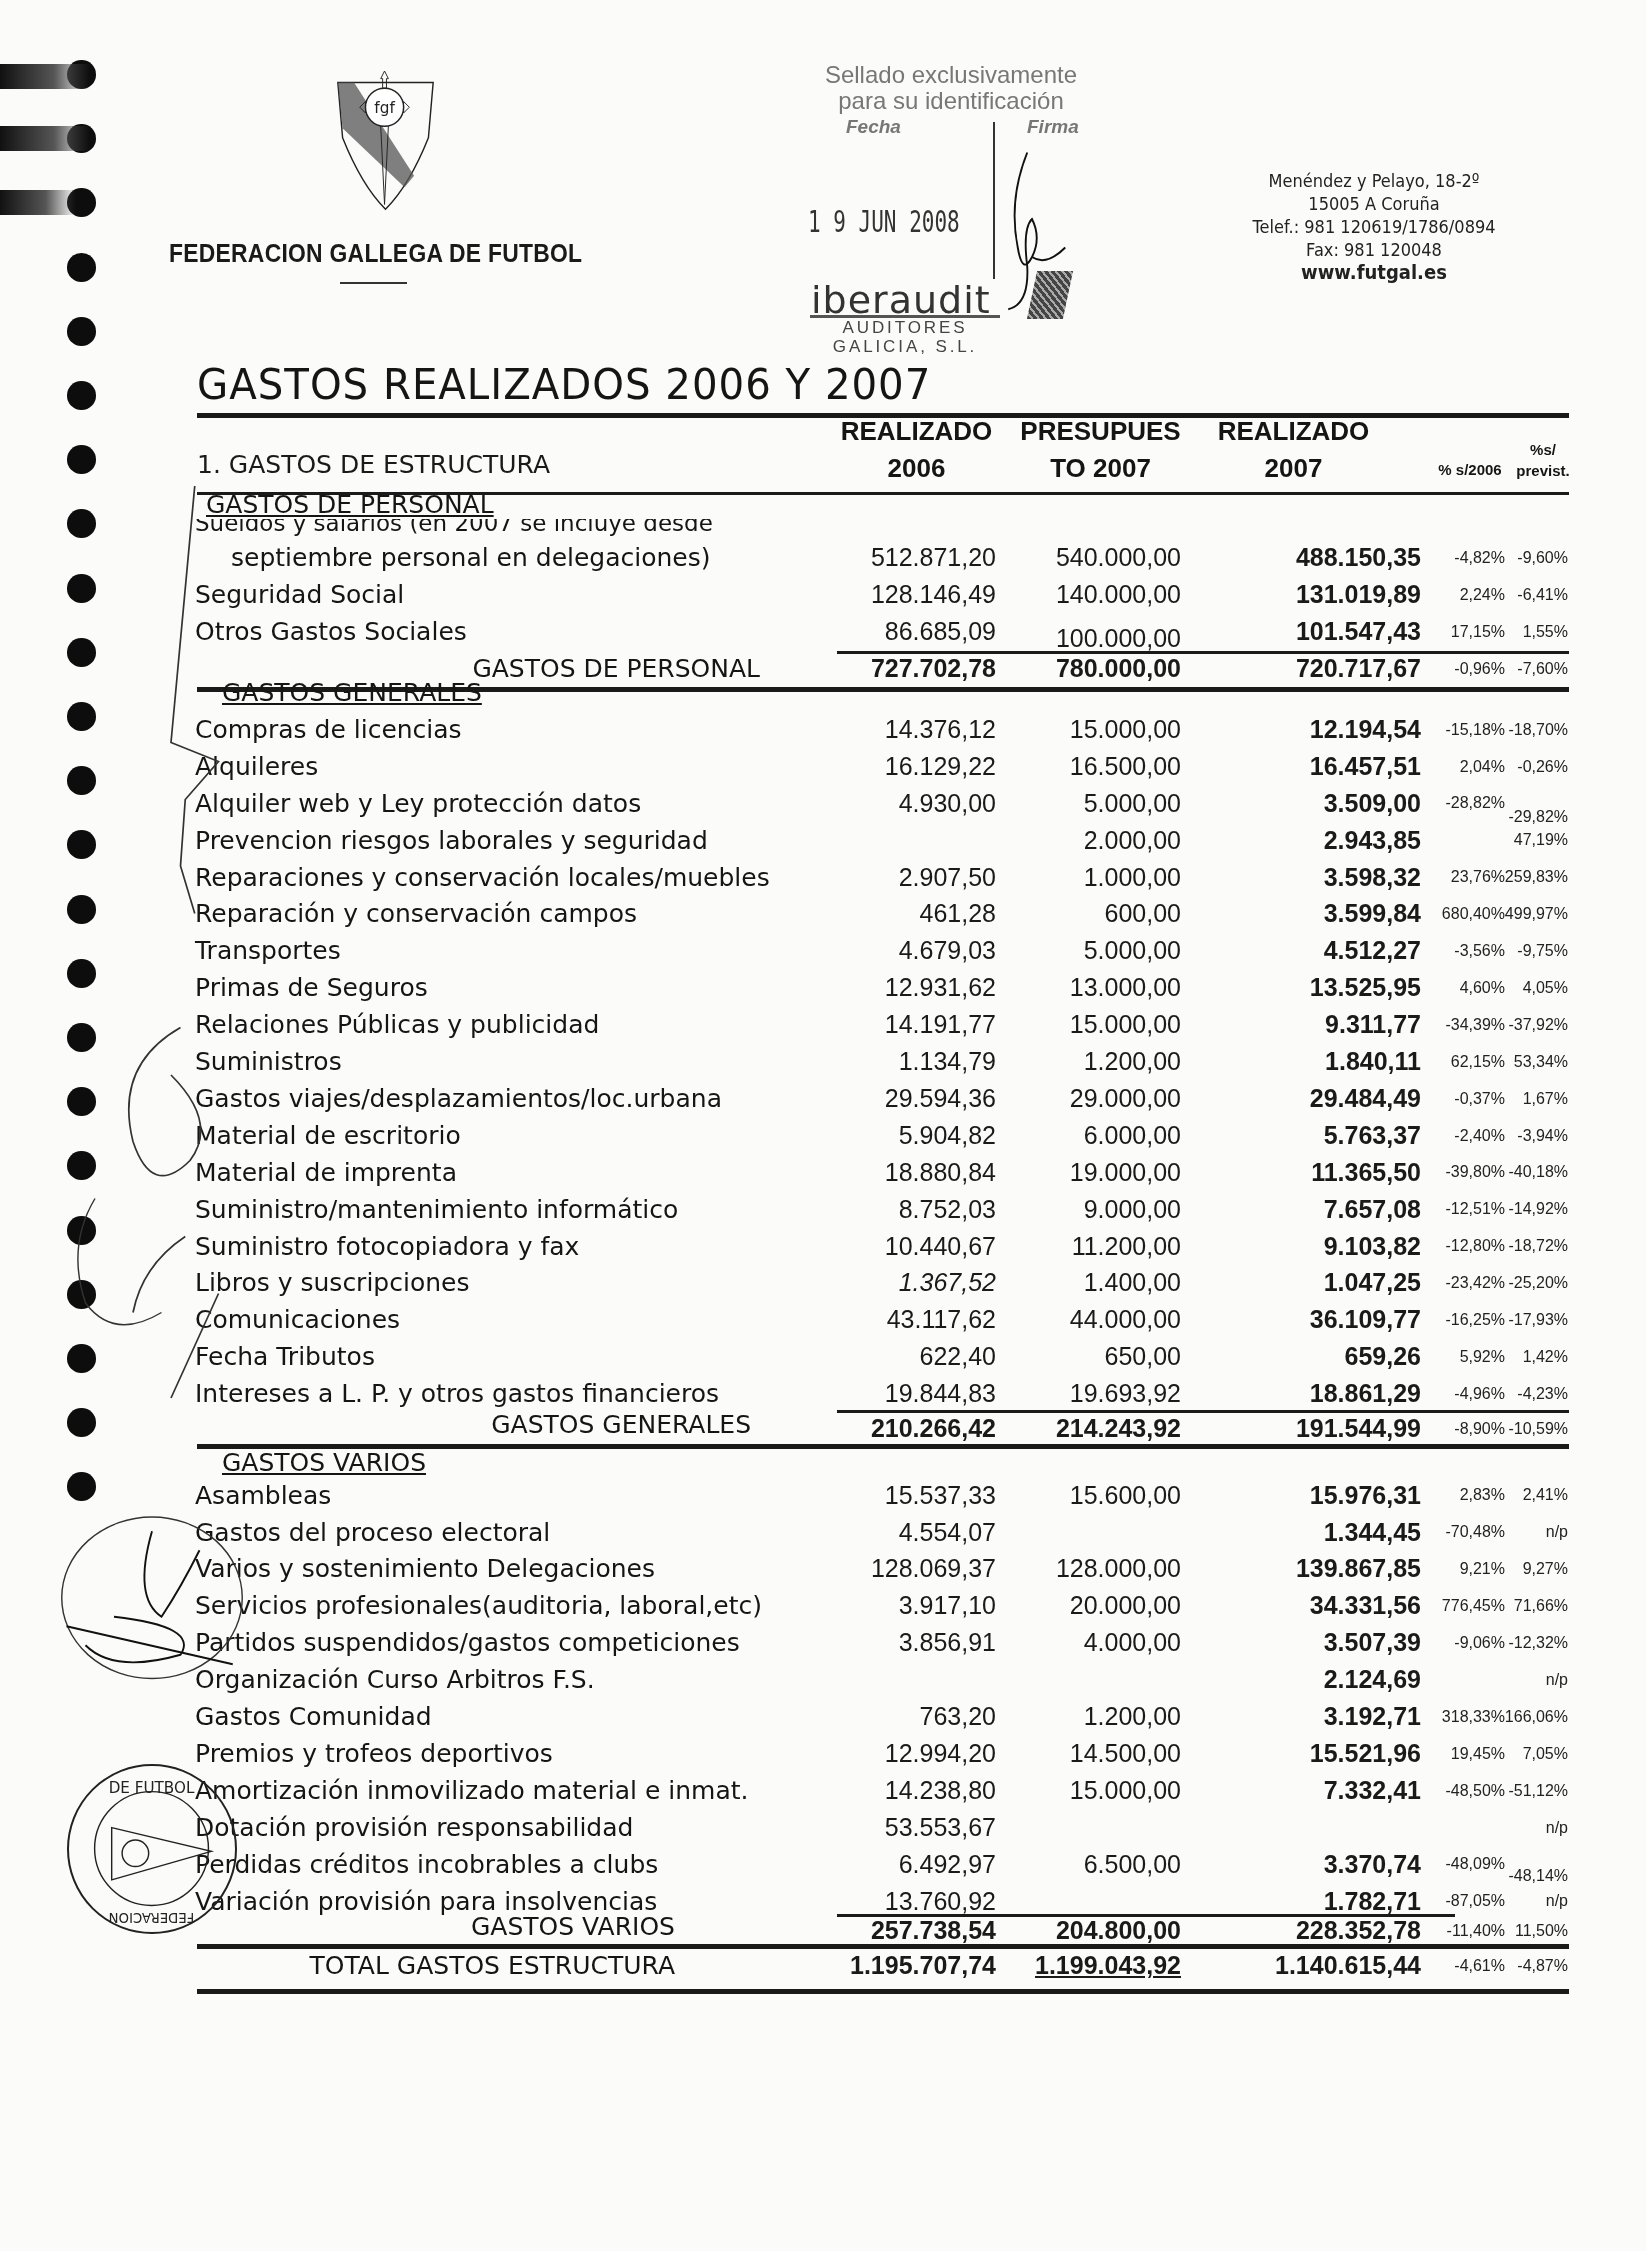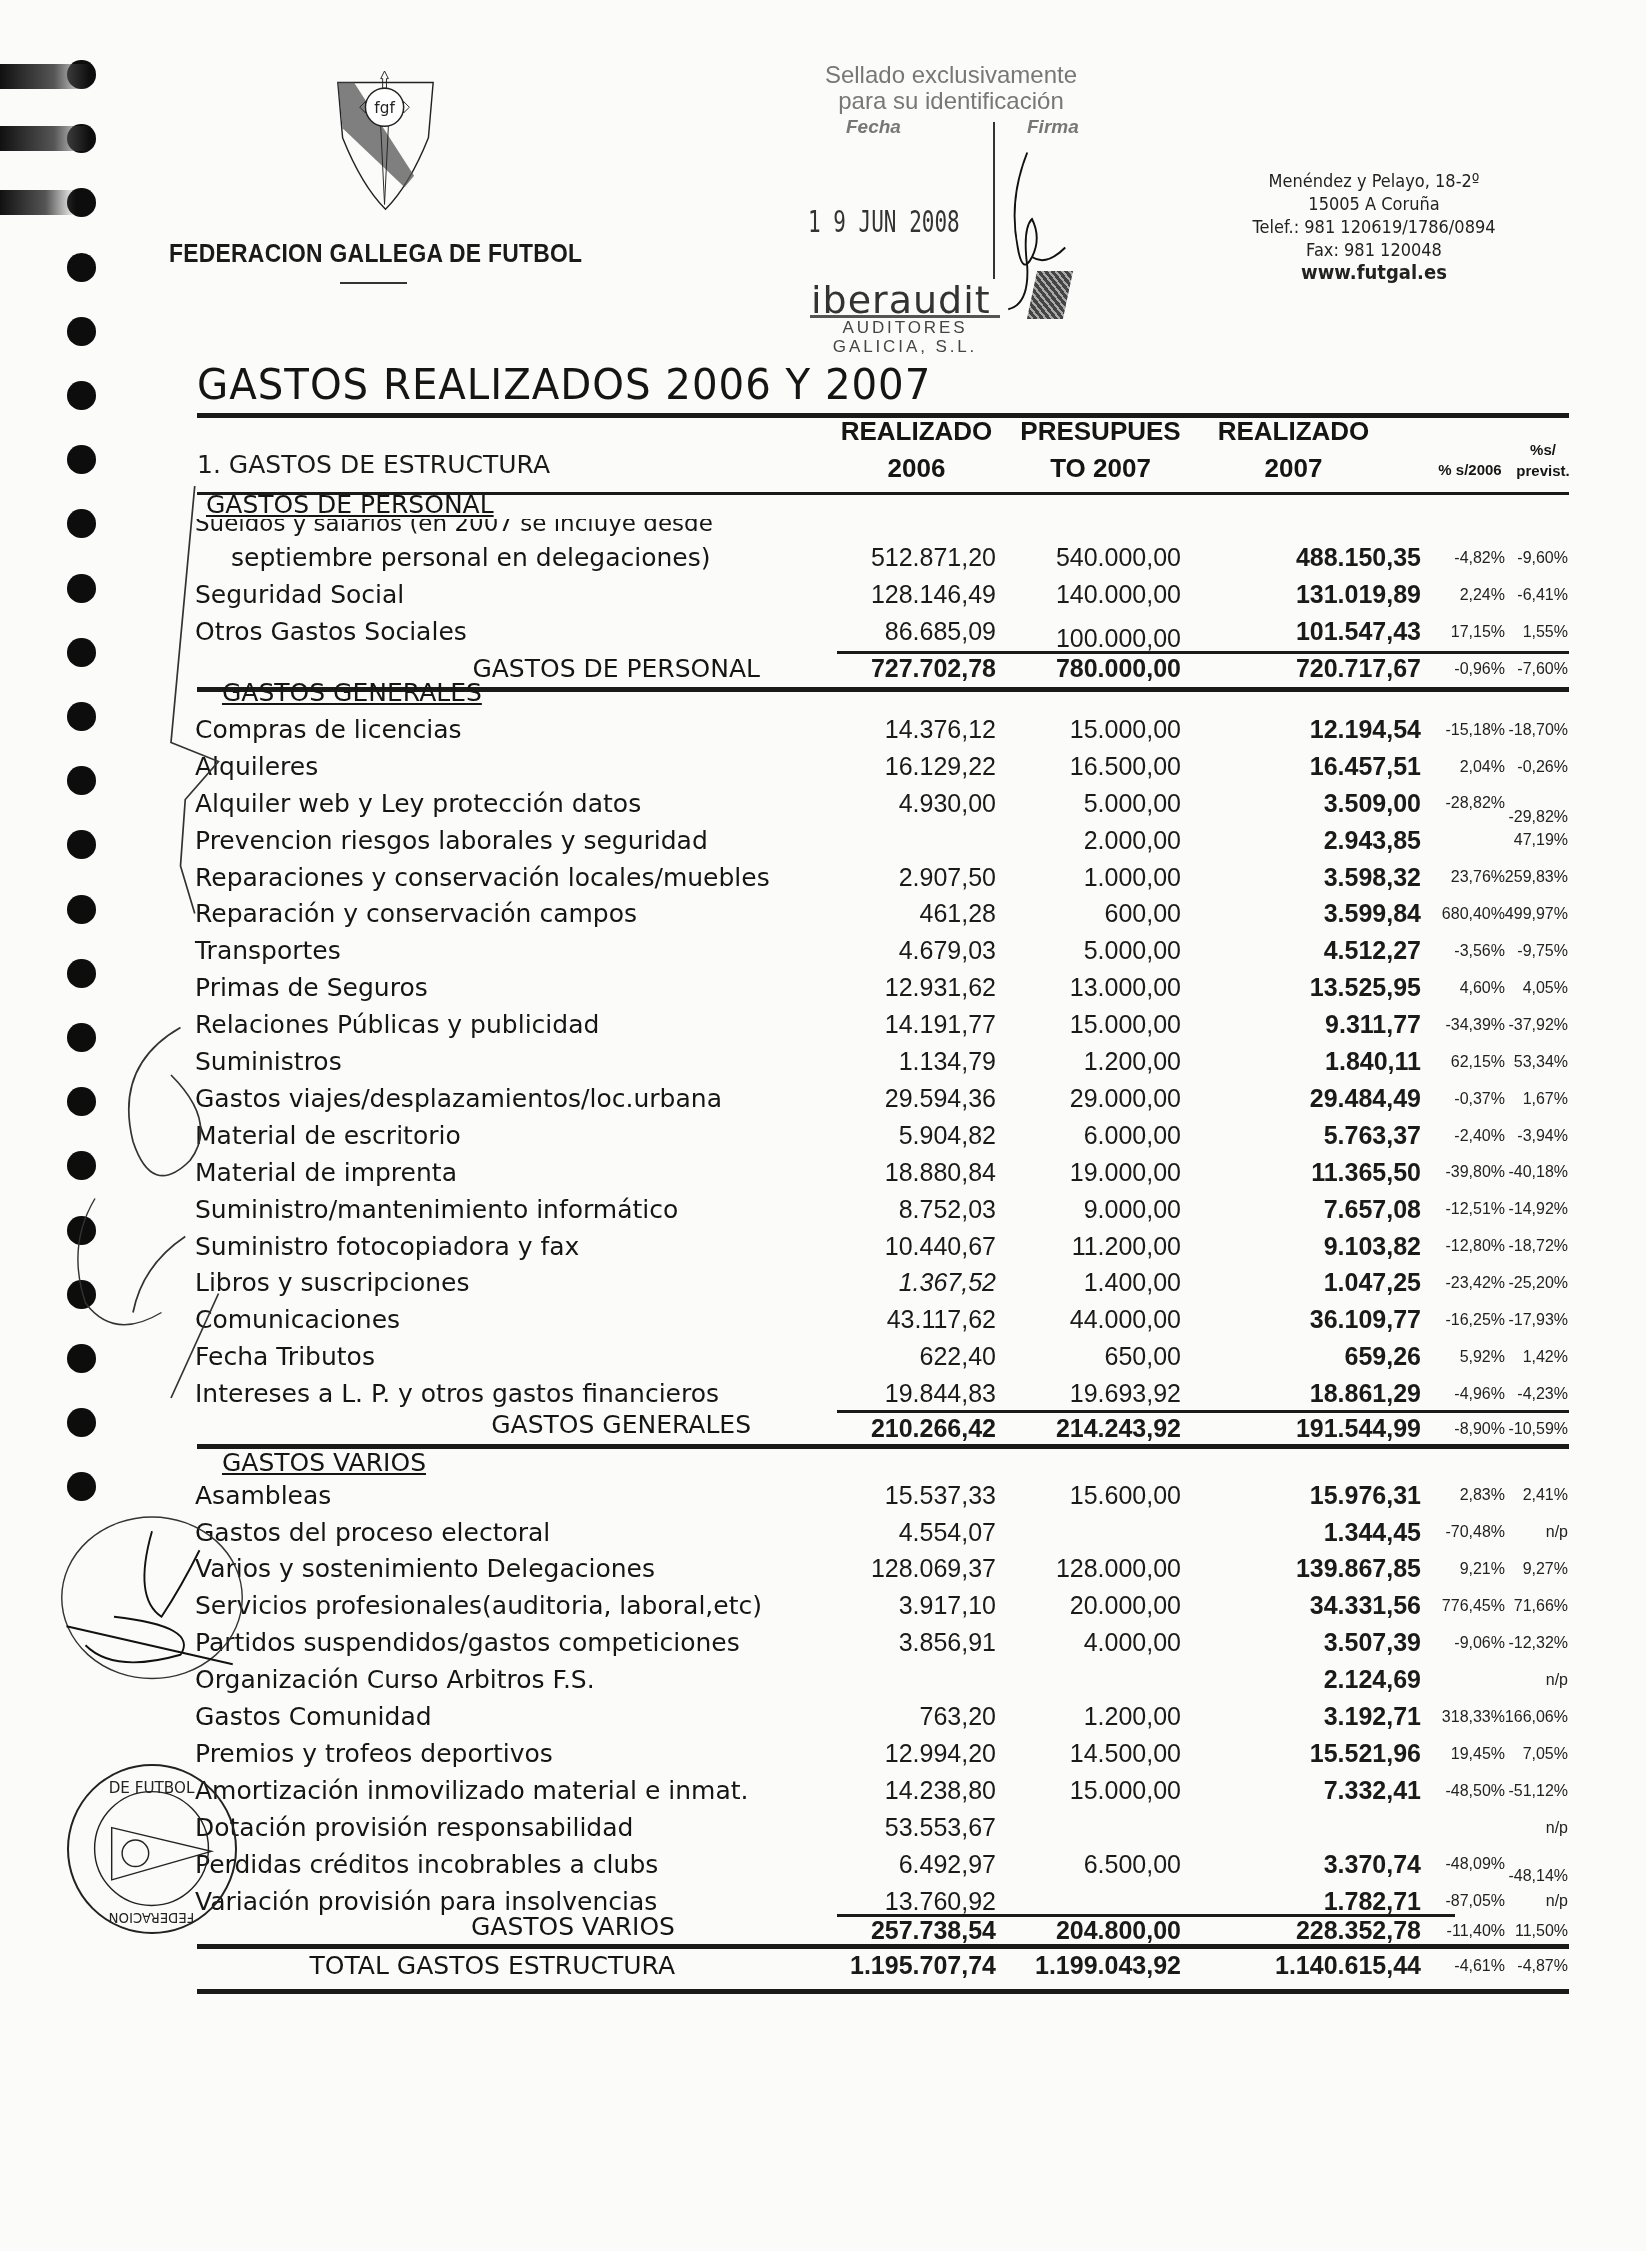--- a/index.html
+++ b/index.html
@@ -348,21 +348,21 @@
     <div class="rule" style="top: 1914px; left: 837px; width: 618px; height: 2.9px;"></div>
     <div class="subtotal-label" style="top: 1912px; left: 295px; width: 380px;">GASTOS VARIOS</div>
     <div class="num bold" style="top: 1916px; left: 806px; width: 190px;">257.738,54</div>
     <div class="num bold" style="top: 1916px; left: 991px; width: 190px;">204.800,00</div>
     <div class="num bold" style="top: 1916px; left: 1212px; width: 209px;">228.352,78</div>
     <div class="pct" style="top: 1922px; left: 1419px; width: 86px;">-11,40%</div>
     <div class="pct" style="top: 1922px; left: 1501px; width: 67px;">11,50%</div>
     <div class="rule" style="top: 1944px; left: 197px; width: 1372px; height: 4.8px;"></div>
     <div class="subtotal-label" style="top: 1951px; left: 295px; width: 380px;">TOTAL GASTOS ESTRUCTURA</div>
     <div class="num bold" style="top: 1951px; left: 806px; width: 190px;">1.195.707,74</div>
-    <div class="num bold" style="top: 1951px; left: 991px; width: 190px;">1.199.043,92</div>
+    <div class="num bold" style="top: 1951px; left: 991px; width: 190px; text-decoration: underline;">1.199.043,92</div>
     <div class="num bold" style="top: 1951px; left: 1212px; width: 209px;">1.140.615,44</div>
     <div class="pct" style="top: 1957px; left: 1419px; width: 86px;">-4,61%</div>
     <div class="pct" style="top: 1957px; left: 1501px; width: 67px;">-4,87%</div>
     <div class="rule" style="top: 1989px; left: 197px; width: 1372px; height: 4.8px;"></div>
   </div>
 
 <svg class="sig" style="left:57px;top:457px;" width="171" height="951" viewBox="0 0 180 1000">
   <path d="M145 30 L120 300 L170 320 L135 360 L130 430 L145 480 M130 600 Q60 640 80 720 Q100 780 140 740 Q170 700 120 650 M135 820 Q90 850 80 900 M170 880 L120 990" fill="none" stroke="#333" stroke-width="1.8"></path>
   <path d="M40 780 Q10 830 30 890 Q60 930 110 900" fill="none" stroke="#333" stroke-width="1.5"></path>
 </svg>

